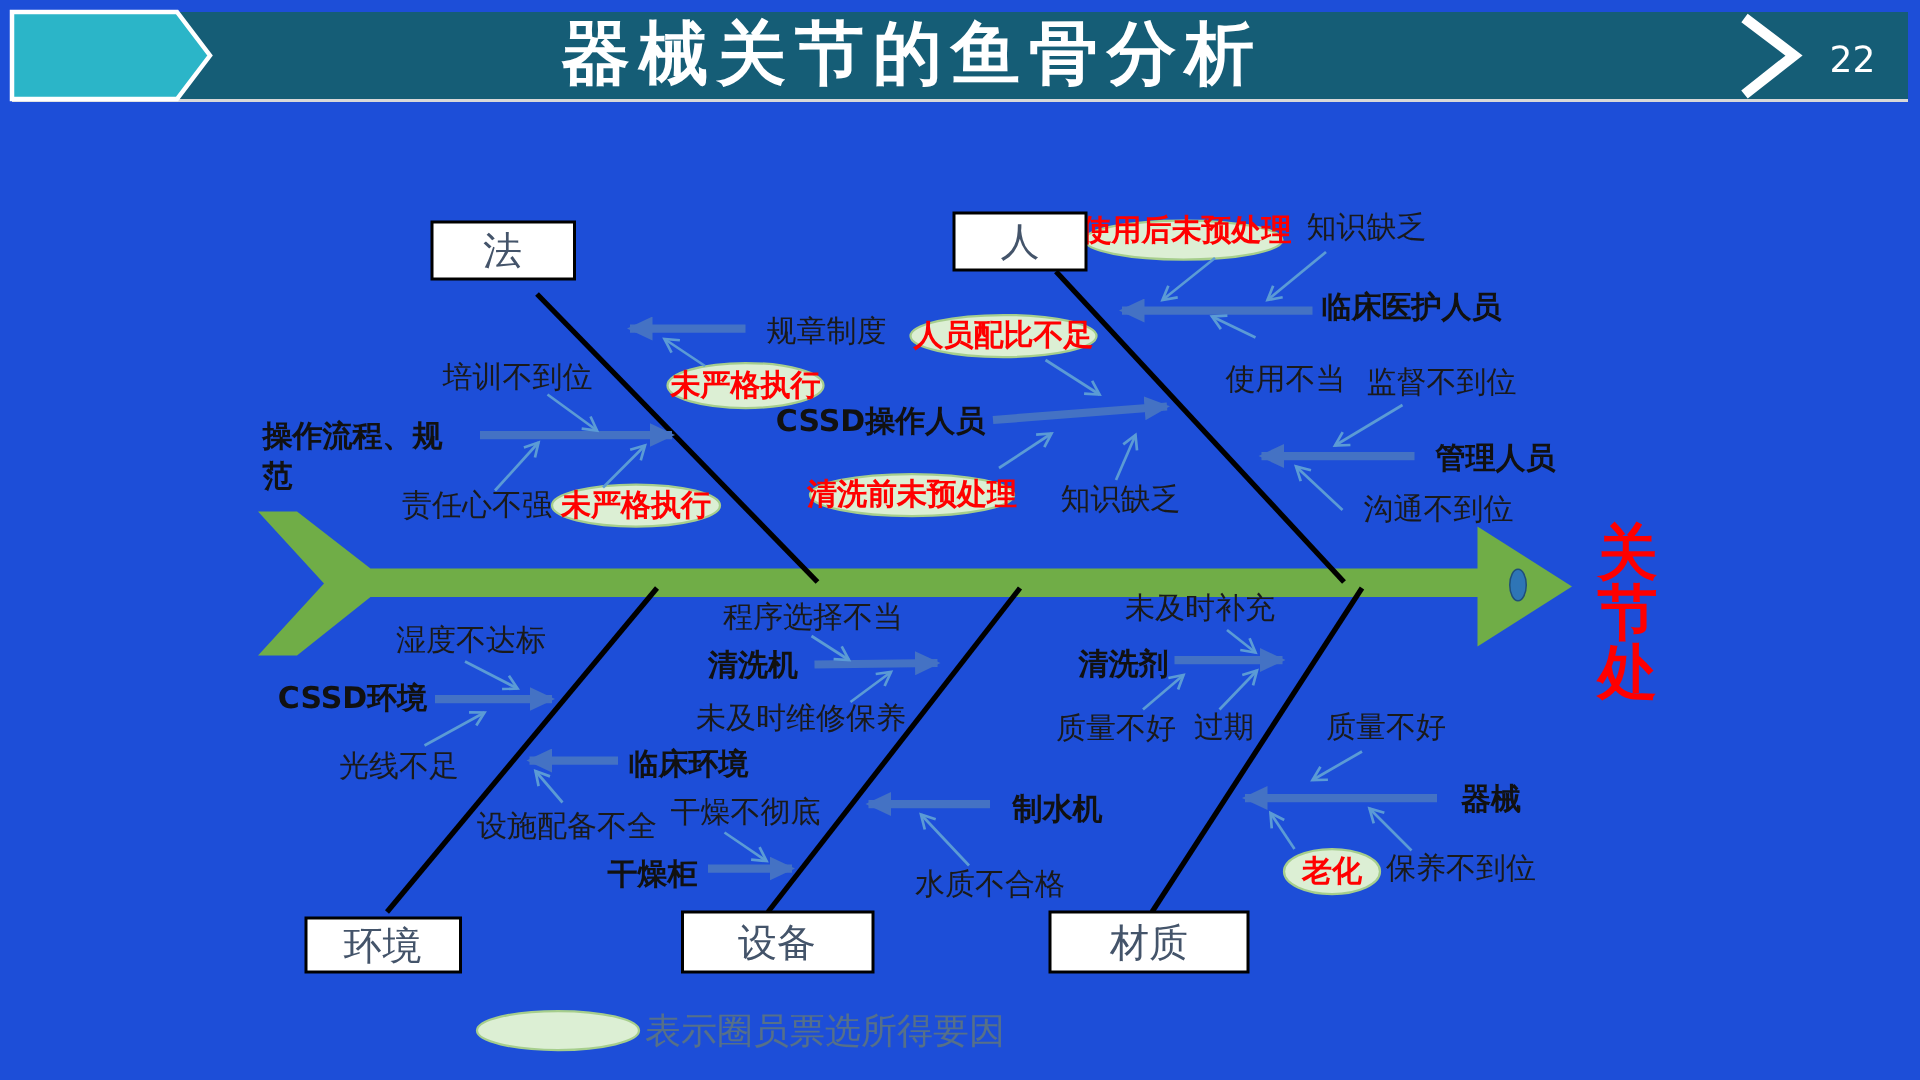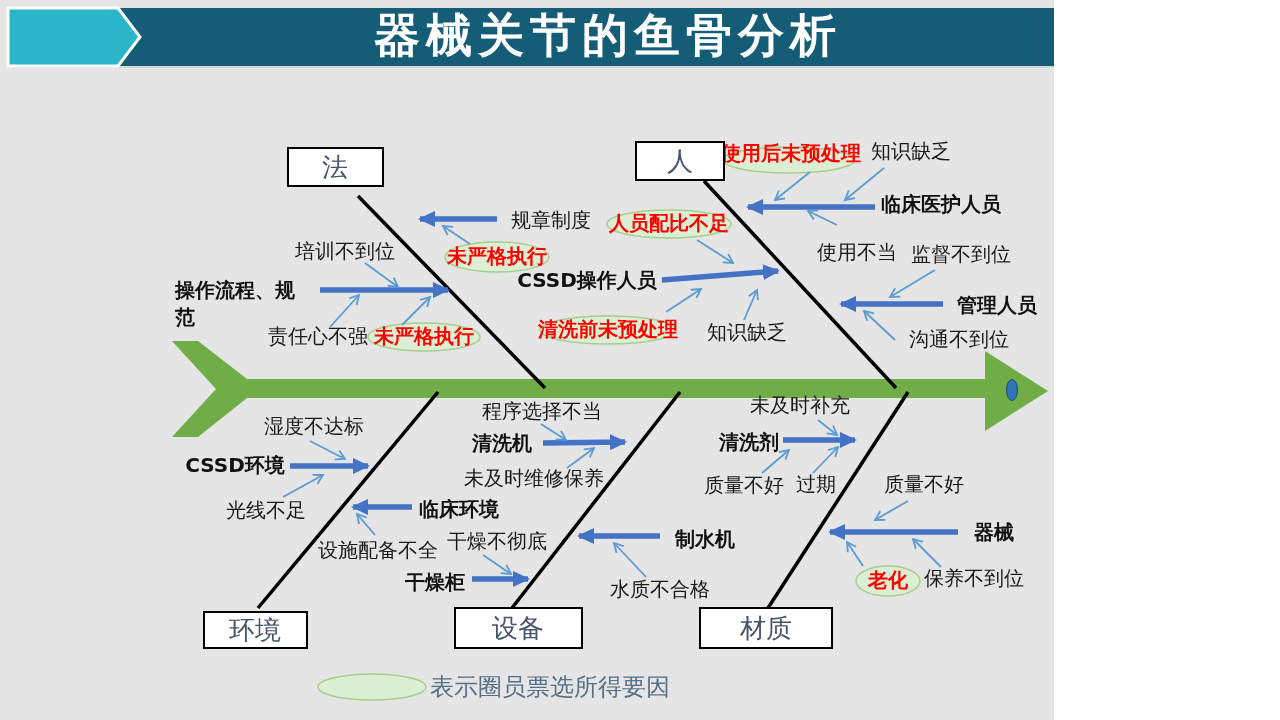--- a/index.html
+++ b/index.html
@@ -1,16 +1,16 @@
 <!DOCTYPE html>
 <html><head>
 <meta charset="utf-8">
 <style>
   html,body{margin:0;padding:0;background:#fff;}
-  #slide{position:relative;width:1054px;height:720px;background:#e5e5e5;overflow:hidden;
+  #slide{position:relative;width:1280px;height:720px;background:#1d4ed8;overflow:hidden;
          font-family:"DejaVu Sans",sans-serif;}
   svg text{font-family:"DejaVu Sans",sans-serif;}
   .title-t{font-size:46px;font-weight:bold;fill:#ffffff;letter-spacing:6px;}
   .page-t{font-size:24px;fill:#ffffff;}
   .lbl{font-size:20px;fill:#1a1a1a;}
   .lblb{font-size:20px;font-weight:bold;fill:#111111;}
   .redl{font-size:20px;font-weight:bold;fill:#ff0000;}
   .boxl{font-size:26px;fill:#44546a;}
   .effect-t{font-size:40px;font-weight:bold;fill:#ff0000;}
   .legend-t{font-size:24px;fill:#567089;}

